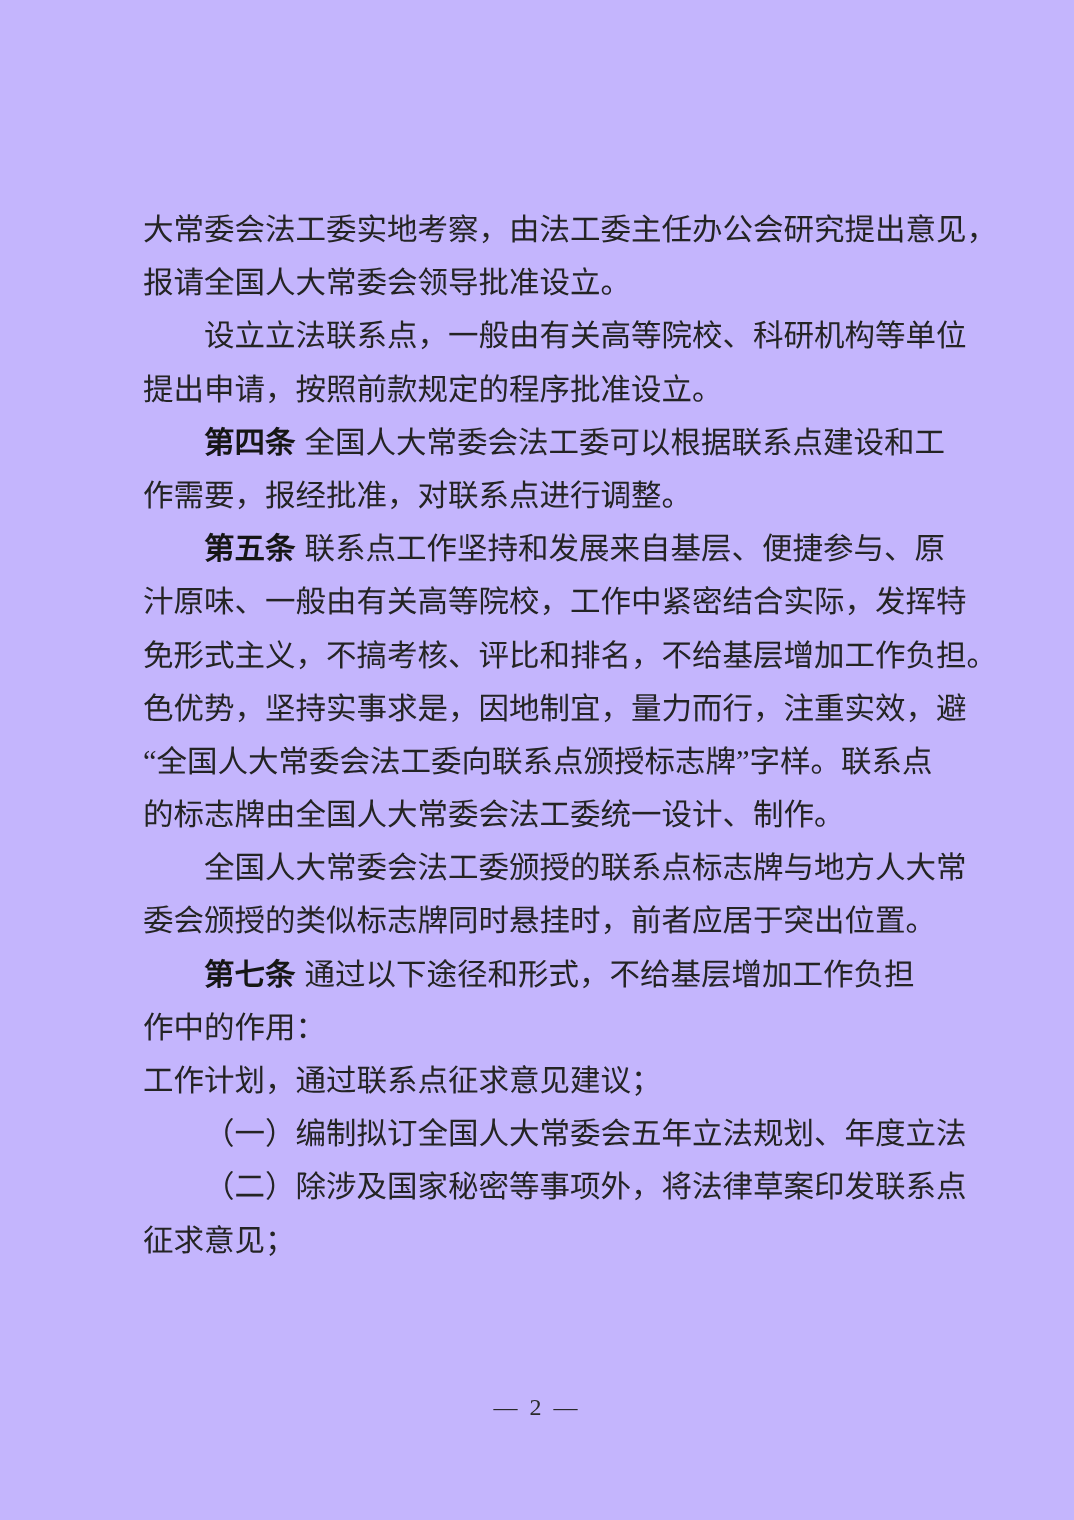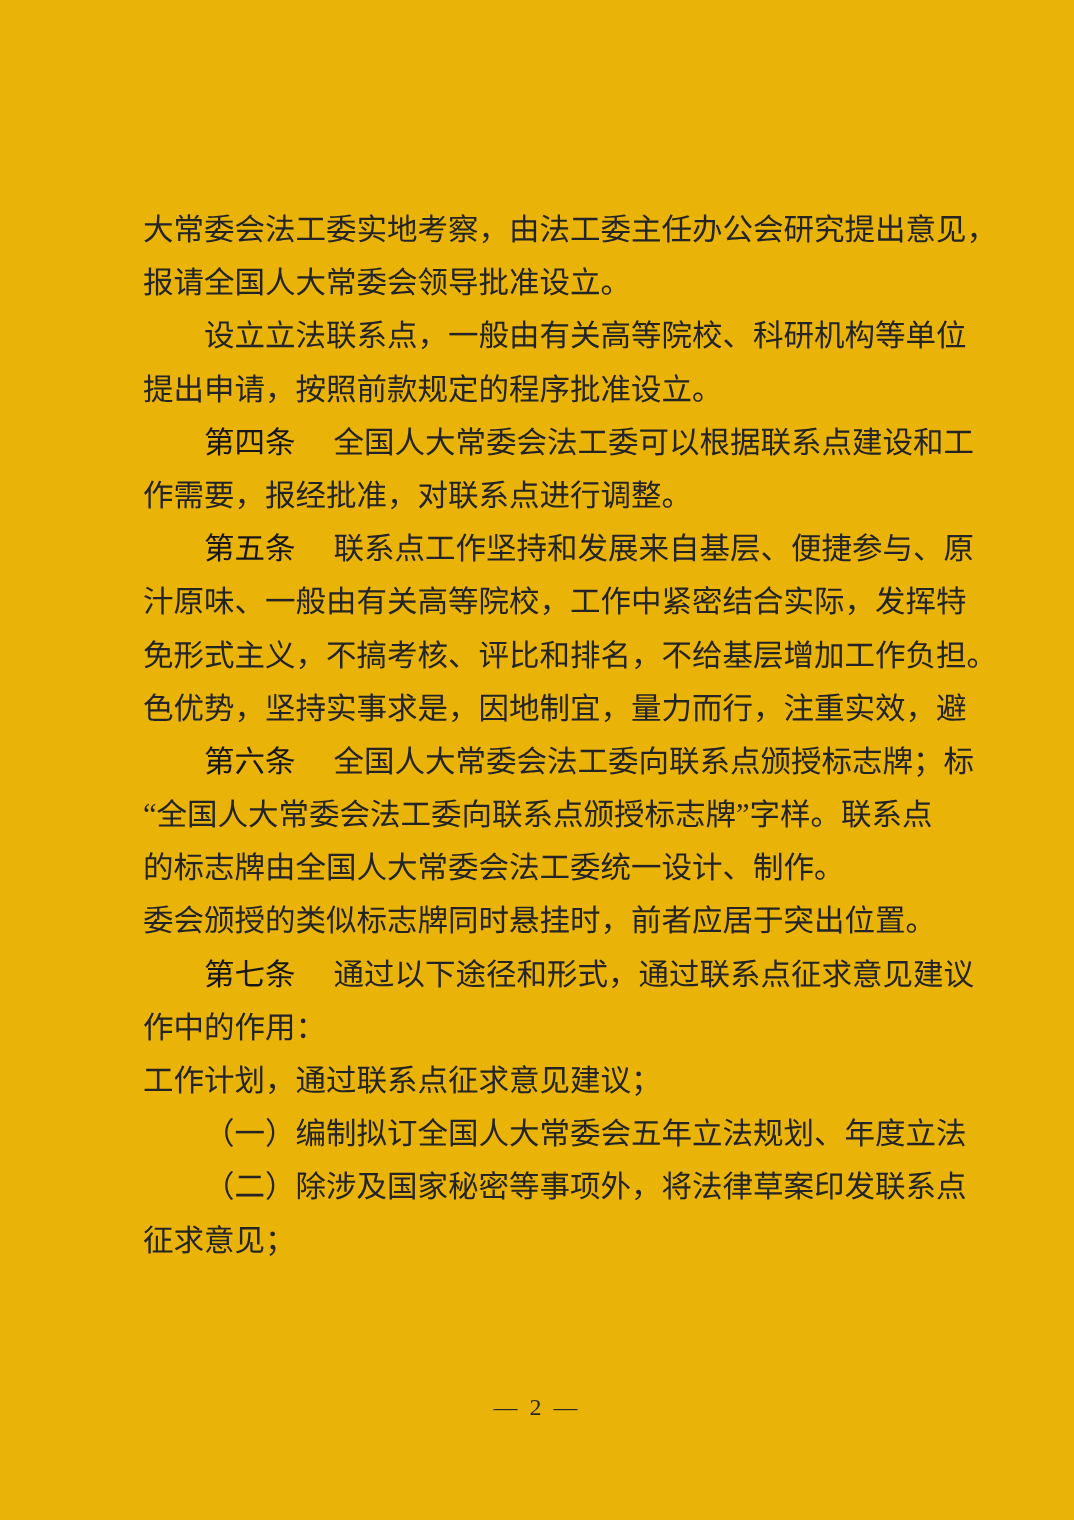--- a/index.html
+++ b/index.html
@@ -5,21 +5,21 @@
 <style>
   html, body {
     margin: 0;
     padding: 0;
     background: #ffffff;
   }
   .page {
     position: relative;
     width: 1074px;
     height: 1520px;
-    background: #eab308;
+    background: #c4b5fd;
     overflow: hidden;
     font-family: "Liberation Serif", "DejaVu Serif", serif;
   }
   .text-block {
     position: absolute;
     top: 204px;
     left: 143px;
     width: 798px;
     color: #242424;
     font-size: 30.5px;
@@ -28,23 +28,23 @@
     text-align: left;
     white-space: nowrap;
   }
   .line {
     height: 53.2px;
   }
   .line.indent {
     padding-left: 61px;
   }
   .head {
-    font-weight: 400;
+    font-weight: 700;
     color: #161616;
-    margin-right: 38px;
+    margin-right: 9px;
   }
   .footer {
     position: absolute;
     top: 1394px;
     left: 0;
     width: 1074px;
     text-align: center;
     color: #2a2a2a;
     font-size: 24px;
     letter-spacing: 3px;
@@ -62,28 +62,26 @@
     <div class="line indent">
       <span class="head">第四条</span><span>全国人大常委会法工委可以根据联系点建设和工</span>
     </div>
     <div class="line">作需要，报经批准，对联系点进行调整。</div>
     <div class="line indent">
       <span class="head">第五条</span><span>联系点工作坚持和发展来自基层、便捷参与、原</span>
     </div>
     <div class="line">汁原味、一般由有关高等院校，工作中紧密结合实际，发挥特</div>
     <div class="line">免形式主义，不搞考核、评比和排名，不给基层增加工作负担。</div>
     <div class="line">色优势，坚持实事求是，因地制宜，量力而行，注重实效，避</div>
-    <div class="line indent">
-      <span class="head">第六条</span><span>全国人大常委会法工委向联系点颁授标志牌；标</span>
-    </div>
     <div class="line">“全国人大常委会法工委向联系点颁授标志牌”字样。联系点</div>
     <div class="line">的标志牌由全国人大常委会法工委统一设计、制作。</div>
+    <div class="line indent">全国人大常委会法工委颁授的联系点标志牌与地方人大常</div>
     <div class="line">委会颁授的类似标志牌同时悬挂时，前者应居于突出位置。</div>
     <div class="line indent">
-      <span class="head">第七条</span><span>通过以下途径和形式，通过联系点征求意见建议</span>
+      <span class="head">第七条</span><span>通过以下途径和形式，不给基层增加工作负担</span>
     </div>
     <div class="line">作中的作用：</div>
     <div class="line">工作计划，通过联系点征求意见建议；</div>
     <div class="line indent">（一）编制拟订全国人大常委会五年立法规划、年度立法</div>
     <div class="line indent">（二）除涉及国家秘密等事项外，将法律草案印发联系点</div>
     <div class="line">征求意见；</div>
   </div>
 
   <div class="footer">— 2 —</div>
 </div>

